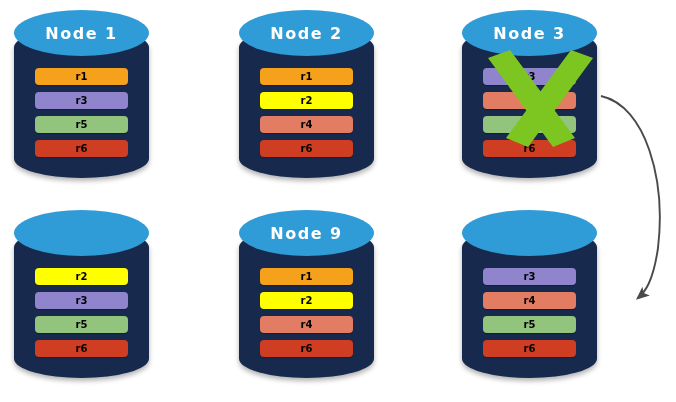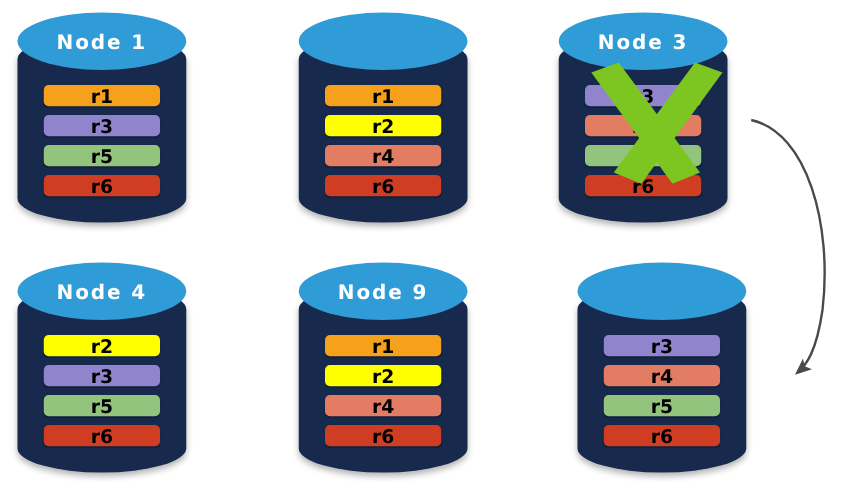--- a/index.html
+++ b/index.html
@@ -70,21 +70,21 @@
     width: 93px;
     z-index: 2;
   }
   .row {
     height: 17px;
     margin-bottom: 7px;
     border-radius: 4px;
     display: flex;
     align-items: center;
     justify-content: center;
-    font-size: 15px;
+    font-size: 10px;
     font-weight: bold;
     color: #000000;
     box-shadow: 0 1px 1px rgba(0,0,0,0.25);
   }
 
   
   .fail-x {
     position: absolute;
     left: 0;
     top: 0;
@@ -118,50 +118,50 @@
       <div class="row" style="background: rgb(245, 161, 28);">r1</div>
       <div class="row" style="background: rgb(144, 132, 204);">r3</div>
       <div class="row" style="background: rgb(146, 196, 125);">r5</div>
       <div class="row" style="background: rgb(207, 62, 34);">r6</div>
     </div>
   </div>
 
   <div class="node" style="left:239px; top:10px;">
     <div class="cyl-body"></div>
     <div class="cyl-top"></div>
+    <div class="node-label">Node 2</div>
     <div class="rows">
       <div class="row" style="background: rgb(245, 161, 28);">r1</div>
       <div class="row" style="background: rgb(255, 255, 0);">r2</div>
       <div class="row" style="background: rgb(226, 124, 99);">r4</div>
       <div class="row" style="background: rgb(207, 62, 34);">r6</div>
     </div>
   </div>
 
-  <div class="node" style="left:447px; top:10px;">
+  <div class="node" style="left:462px; top:10px;">
     <div class="cyl-body"></div>
     <div class="cyl-top"></div>
     <div class="node-label">Node 3</div>
     <div class="rows">
       <div class="row" style="background: rgb(144, 132, 204);">r3</div>
       <div class="row" style="background: rgb(226, 124, 99);">r4</div>
       <div class="row" style="background: rgb(146, 196, 125);">r5</div>
       <div class="row" style="background: rgb(207, 62, 34);">r6</div>
     </div>
     <svg class="fail-x" viewBox="0 0 135 172">
       <g id="fail-x-group">
         <path d="M 26 48 L 48 40 L 113 128 L 91 137 Z" fill="#7DC621"></path>
         <path d="M 109 40 L 131 48 L 66 137 L 44 128 Z" fill="#7DC621"></path>
       </g>
     </svg>
   </div>
 
   <div class="node" style="left:14px; top:210px;">
     <div class="cyl-body"></div>
     <div class="cyl-top"></div>
-    <div class="node-label">Node 4</div>
     <div class="rows">
       <div class="row" style="background: rgb(255, 255, 0);">r2</div>
       <div class="row" style="background: rgb(144, 132, 204);">r3</div>
       <div class="row" style="background: rgb(146, 196, 125);">r5</div>
       <div class="row" style="background: rgb(207, 62, 34);">r6</div>
     </div>
   </div>
 
   <div class="node" style="left:239px; top:210px;">
     <div class="cyl-body"></div>

